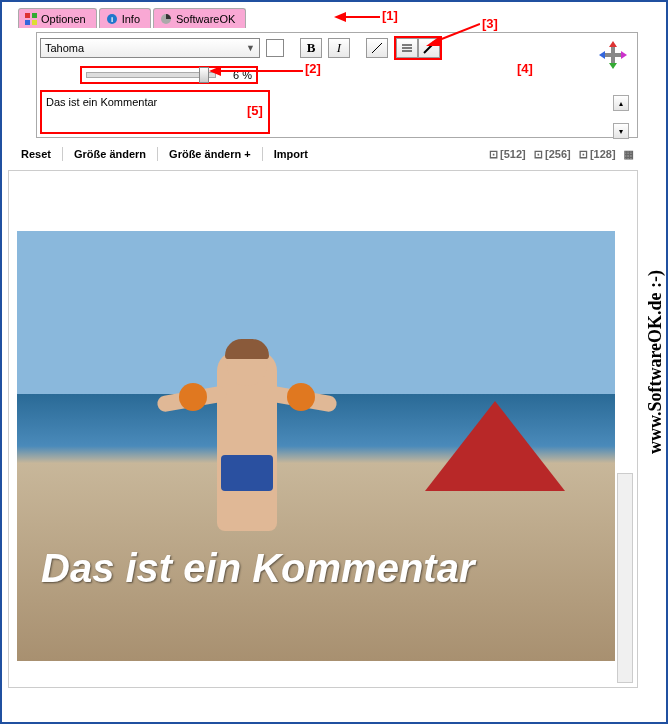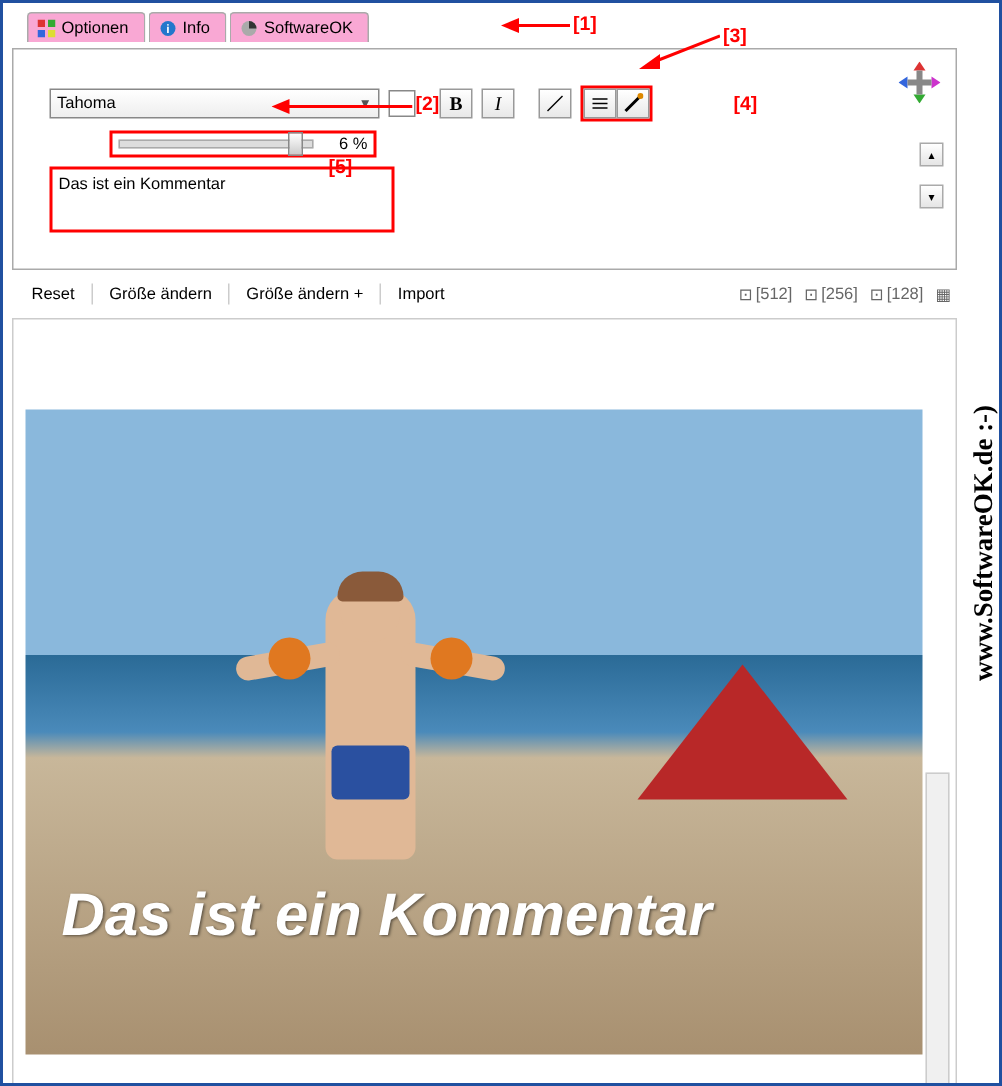--- a/index.html
+++ b/index.html
@@ -48,23 +48,24 @@
       height: 20px;
     }
     .tab.active {
       border: 2px solid red;
       border-bottom: none;
     }
     .tab-icon { width: 12px; height: 12px; display: inline-block; }
     .panel {
       border: 1px solid #aaa;
       background: #fff;
-      padding: 24px;
+      padding: 3px;
       margin-bottom: 4px;
       position: relative;
+      margin-left: 28px;
     }
     .row1 {
       display: flex;
       align-items: center;
       gap: 6px;
       margin-bottom: 6px;
     }
     .font-select {
       width: 220px;
       height: 20px;
@@ -177,20 +178,21 @@
     }
     .arrow {
       position: absolute;
     }
     .toolbar2 {
       display: flex;
       align-items: center;
       gap: 2px;
       padding: 3px 4px;
       margin-bottom: 4px;
+      font-weight: bold;
     }
     .text-btn {
       border: 1px solid transparent;
       padding: 2px 8px;
       cursor: pointer;
     }
     .toolbar2-right {
       margin-left: auto;
       display: flex;
       align-items: center;

